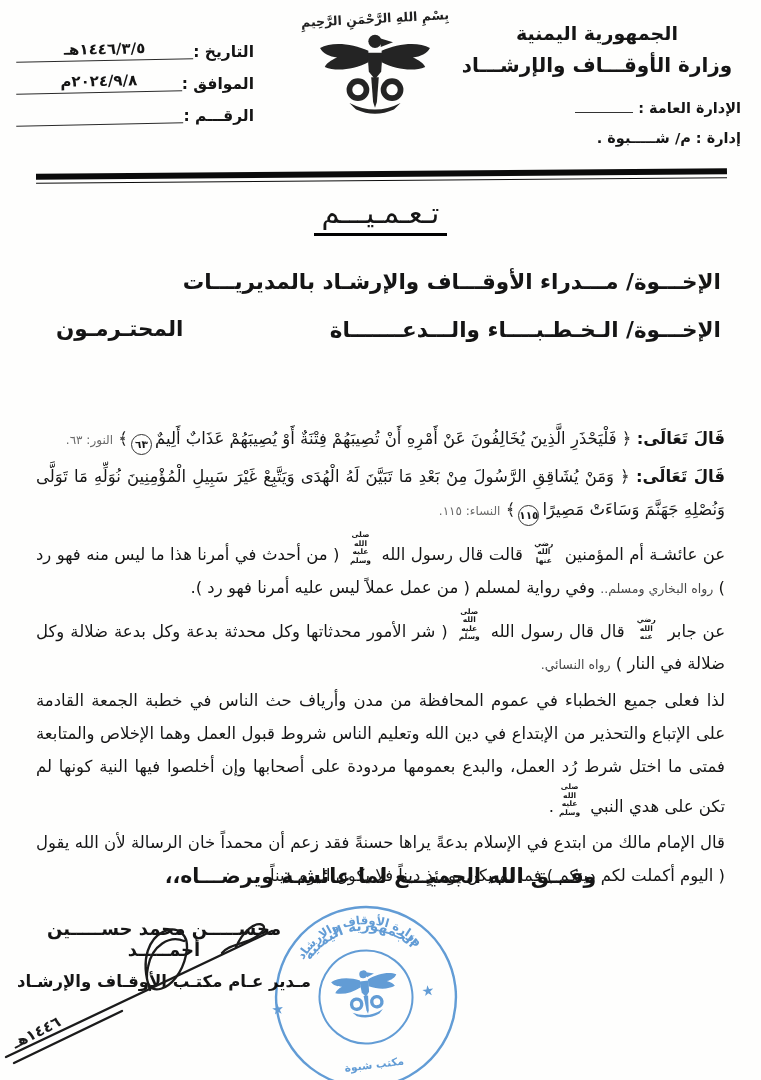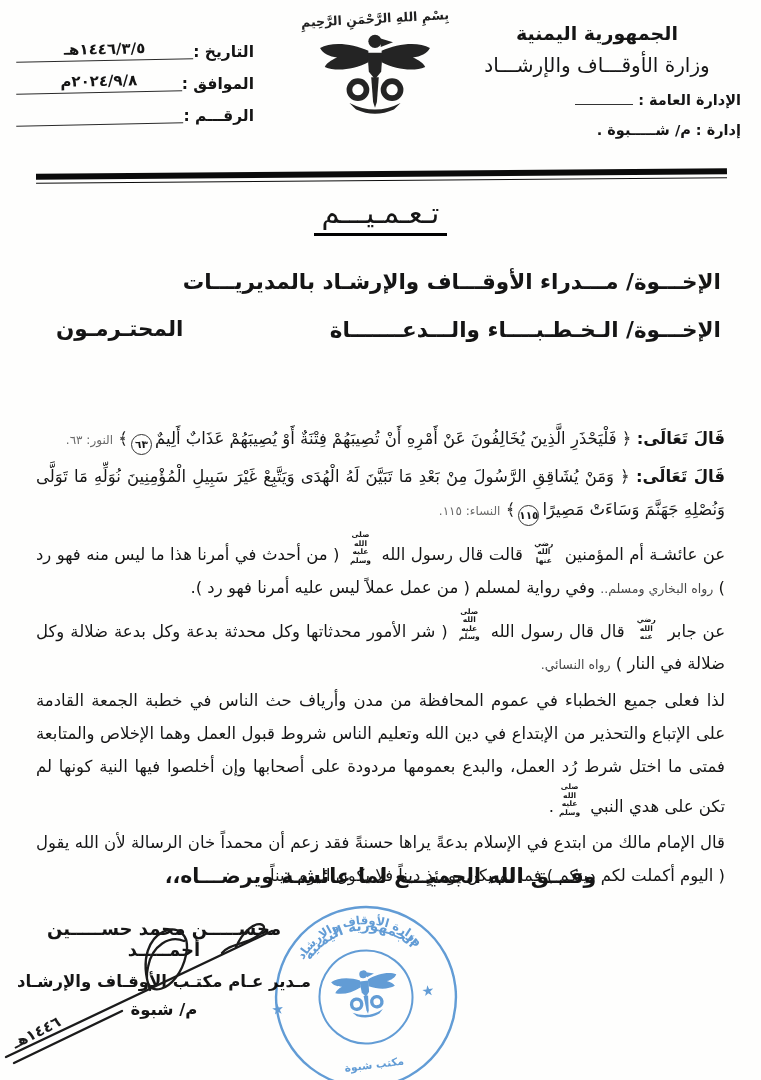--- a/index.html
+++ b/index.html
@@ -4,22 +4,22 @@
 <style>
   html,body{margin:0;padding:0;background:#d8d8d8;}
   .page{
     position:relative;width:761px;height:1080px;margin:0 auto;
     background:#fefefdff;font-family:"DejaVu Sans",sans-serif;
     direction:rtl;color:#151515;overflow:hidden;
   }
   
   .hdr-right{position:absolute;top:22px;right:14px;width:300px;text-align:center;}
   .hdr-republic{font-size:19px;font-weight:bold;}
-  .hdr-ministry{font-size:20px;font-weight:normal;margin-top:9px;letter-spacing:.5px;}
-  .hdr-admin{ text-align:right;margin-top:8px;font-weight:bold;font-size:14.5px;line-height:30px;padding-right:6px;}
+  .hdr-ministry{font-size:20px;font-weight:bold;margin-top:9px;letter-spacing:.5px;}
+  .hdr-admin{ text-align:right;margin-top:16px;font-weight:bold;font-size:14.5px;line-height:30px;padding-right:6px;}
   .hdr-admin .fill-line{display:inline-block;width:58px;border-bottom:1.6px solid #333;height:12px;}
   .hdr-left{position:absolute;top:40px;left:16px;width:238px;}
   .meta-row{display:flex;align-items:flex-end;margin-bottom:11px;}
   .meta-label{font-weight:bold;font-size:15.5px;white-space:nowrap;}
   .meta-value{flex:1;border-bottom:1.7px solid #2a2a2a;text-align:center;font-weight:bold;font-size:15px;min-height:20px;transform:rotate(-1.2deg);}
   .emblem{position:absolute;top:8px;left:287px;width:176px;text-align:center;}
   .bismillah{display:inline-block;font-size:12.5px;font-weight:bold;transform:rotate(-3deg);letter-spacing:-.5px;color:#222;}
   .eagle-svg{width:148px;height:90px;display:block;margin:3px auto 0;}
   
   .divider{position:absolute;top:171px;left:36px;right:34px;transform:rotate(-.45deg);}
@@ -154,21 +154,20 @@
       <span class="tiny-honorific">صلى الله عليه وسلم</span><span>.</span>
     </p>
     <p>قال الإمام مالك من ابتدع في الإسلام بدعةً يراها حسنةً فقد زعم أن محمداً خان الرسالة لأن الله يقول ( اليوم أكملت لكم دينكم ) فما لم يكن يومئذٍ ديناً فلا يكون اليوم ديناً</p>
   </div>
 
   <div class="closing">وفـــق الله الجميـــع لما عائشـة ويرضـــاه،،</div>
 
   <div class="sig-block">
     <div class="sig-name">محســـــن محمد حســـــين أحمـــــد</div>
     <div class="sig-title">مـدير عـام مكتـب الأوقـاف والإرشـاد</div>
-    <div class="sig-office">م/ شبوة</div>
   </div>
 
   <svg class="sig-scrawl" viewBox="0 0 330 172">
     <g fill="none" stroke="#1b1b1b" stroke-width="2.3" stroke-linecap="round">
       <path d="M6,162 L272,36"></path>
       <path d="M14,168 L122,116"></path>
       <path d="M150,95 C128,30 196,16 186,60 C178,98 140,108 148,72 C152,50 170,40 184,46"></path>
       <path d="M236,52 C252,16 280,30 252,44 C240,50 228,50 222,58"></path>
     </g>
     <text x="62" y="130" transform="rotate(-27 62 130)" font-size="15" font-weight="bold" fill="#1b1b1b">١٤٤٦هـ</text>

